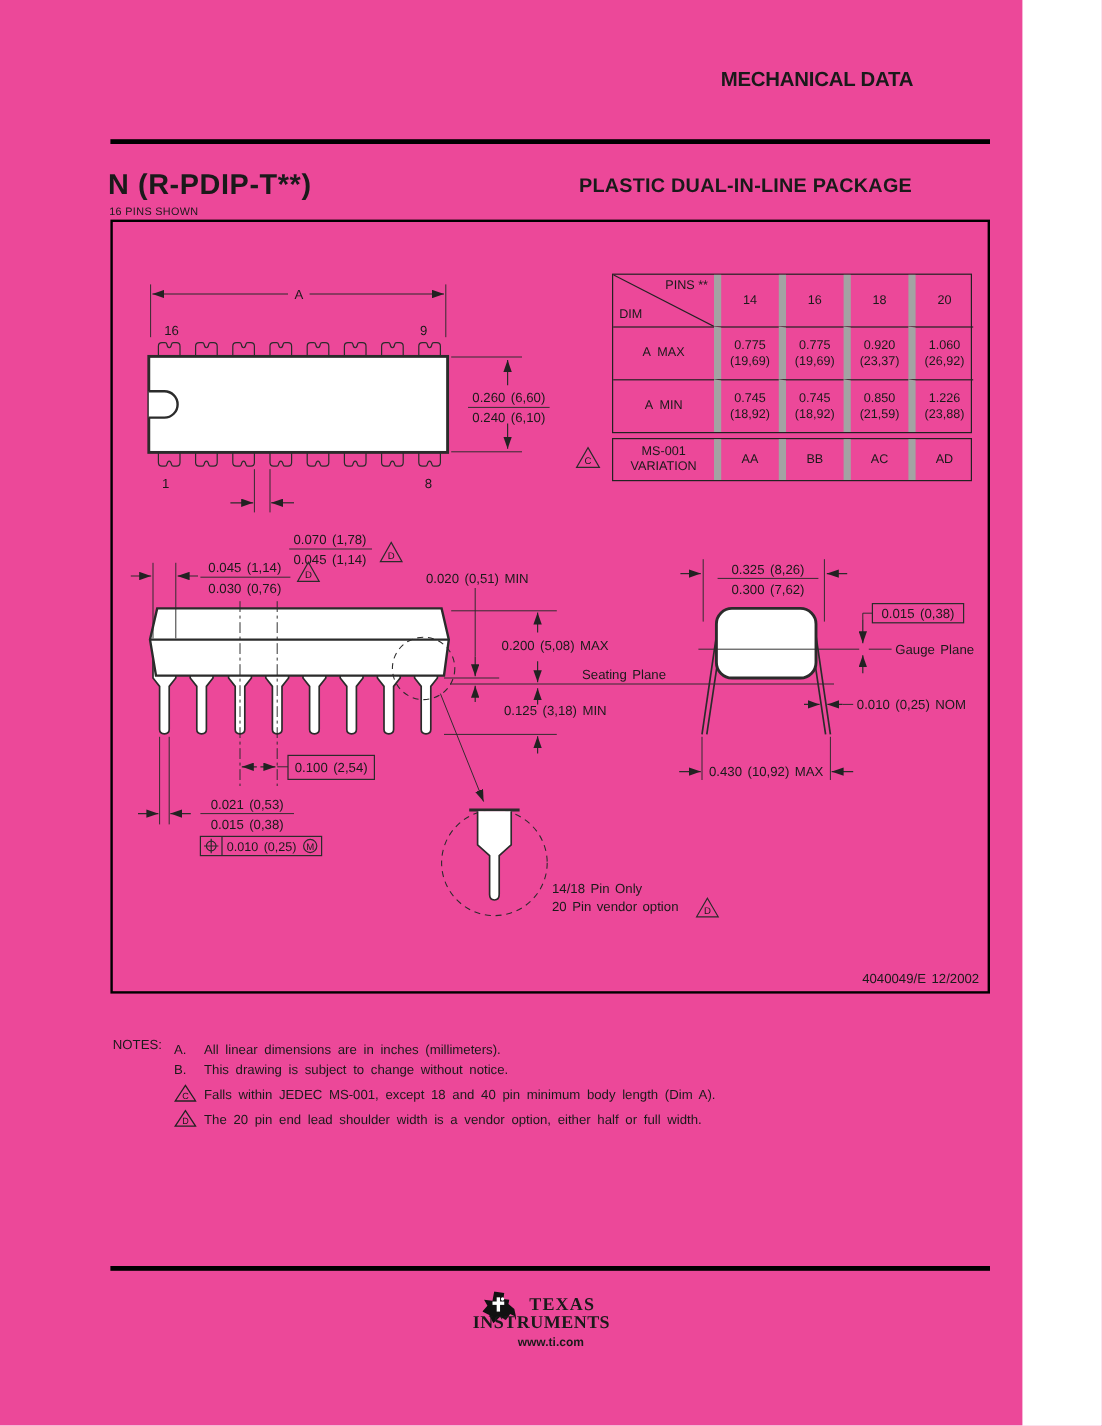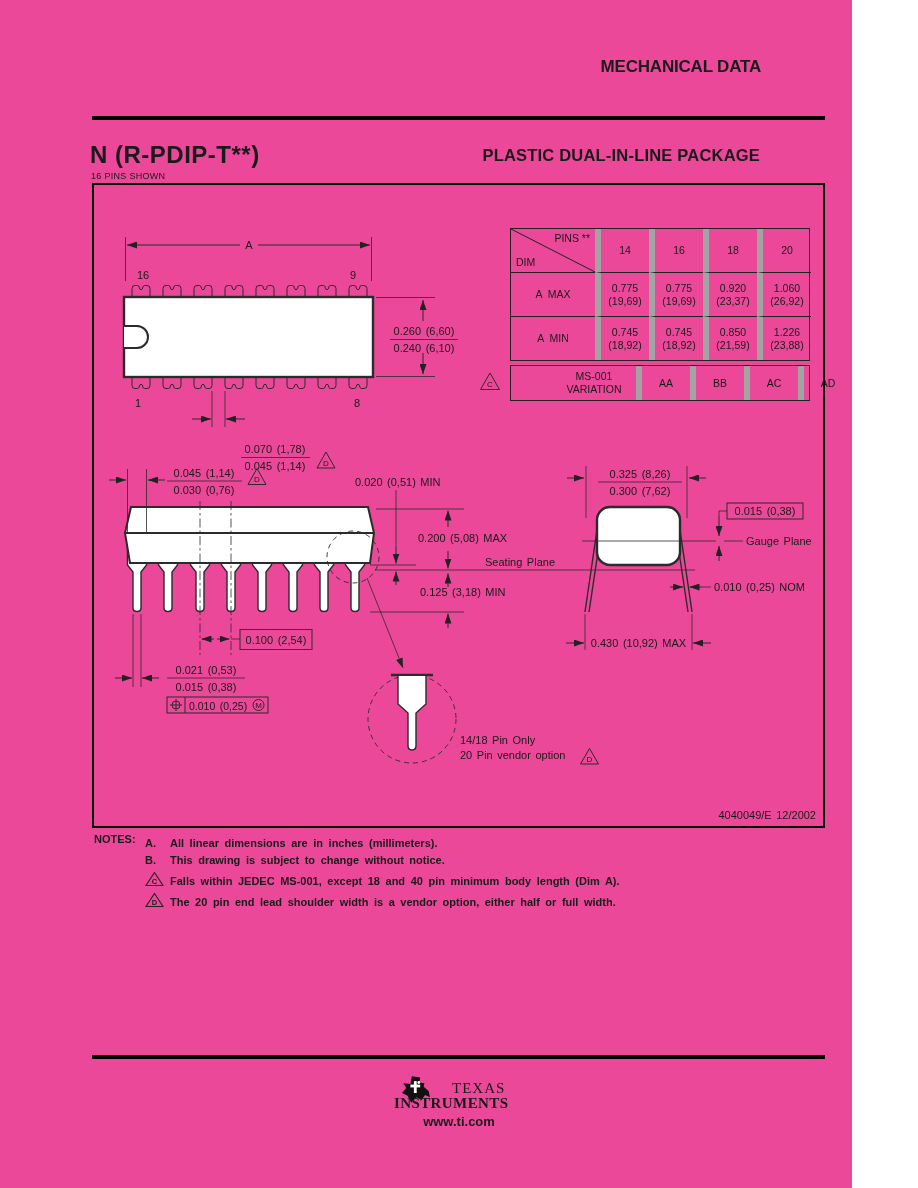--- a/index.html
+++ b/index.html
@@ -22,46 +22,46 @@
   svg.draw .dash{stroke-dasharray:5 4;stroke-width:.9;}
   svg.draw .cl{stroke-dasharray:9 3 2.5 3;stroke-width:.8;}
   svg.draw text{font-family:"Liberation Sans",sans-serif;font-size:11px;fill:#1a1a1a;
                 stroke:none;word-spacing:1.5px;}
   svg.draw text.mid{text-anchor:middle;} svg.draw text.end{text-anchor:end;}
   svg.draw text.sm{font-size:8px;word-spacing:0;} svg.draw text.f10{font-size:10.5px;}
   
   .dim-table{left:416px;top:43px;width:300px;font-size:10.5px;color:#1a1a1a;}
   .tbl-main,.tbl-var{display:grid;grid-template-columns:84px 54px 54px 54px 54px;border:1.2px solid #222;}
   .tbl-main{grid-template-rows:43px 44px 44px;}
-  .tbl-var{grid-template-rows:34px;margin-top:4px;padding-left:41px;}
+  .tbl-var{grid-template-rows:34px;margin-top:4px;}
   .cell{display:flex;flex-direction:column;align-items:center;justify-content:center;
         line-height:1.2;text-align:center;}
   .bl{border-left:6px solid #a3a3a3;} .bt{border-top:1px solid #222;}
   .corner{position:relative;}
   .corner svg{position:absolute;left:0;top:0;}
   .corner .ct{position:absolute;top:3px;right:5px;}
   .corner .cb{position:absolute;bottom:3px;left:5px;}
   .pre{white-space:pre;}
   
-  .notes{left:92px;top:832px;width:724px;font-size:11px;word-spacing:2.5px;font-weight:bold;}
+  .notes{left:92px;top:864px;width:724px;font-size:11px;word-spacing:2.5px;}
   .notes-label{position:absolute;left:2px;top:1px;}
   .note-row{display:flex;align-items:flex-end;height:17px;}
   .note-row.tri{height:20px;margin-top:1px;}
   .nmark{display:inline-block;margin-left:53px;width:25px;flex:none;}
   .nmark svg{display:block;margin-bottom:0px;}
   .ntext{white-space:nowrap;}
   
   .logo{left:394px;top:1074px;width:130px;height:58px;}
   .logo .glyph{position:absolute;left:8px;top:2px;}
-  .logo .brand-top{position:absolute;left:58px;top:6px;font-family:"Liberation Serif",serif;
-                   font-weight:normal;font-size:15px;letter-spacing:1px;}
+  .logo .brand-top{position:absolute;left:47px;top:6px;font-family:"Liberation Serif",serif;
+                   font-weight:bold;font-size:15px;letter-spacing:1px;}
   .logo .brand-bottom{position:absolute;left:0px;top:21px;font-family:"Liberation Serif",serif;
                       font-weight:bold;font-size:15px;letter-spacing:.4px;}
   .logo .url{position:absolute;left:0;top:40px;width:130px;text-align:center;
-             font-size:13px;font-weight:bold;}
+             font-size:10px;font-weight:bold;}
 </style>
 </head>
 <body>
 
 <div class="page">
 
   <div class="abs mech-title">MECHANICAL DATA</div>
   <div class="abs rule rule-top"></div>
 
   <div class="abs pkg-code">N (R-PDIP-T**)</div>

